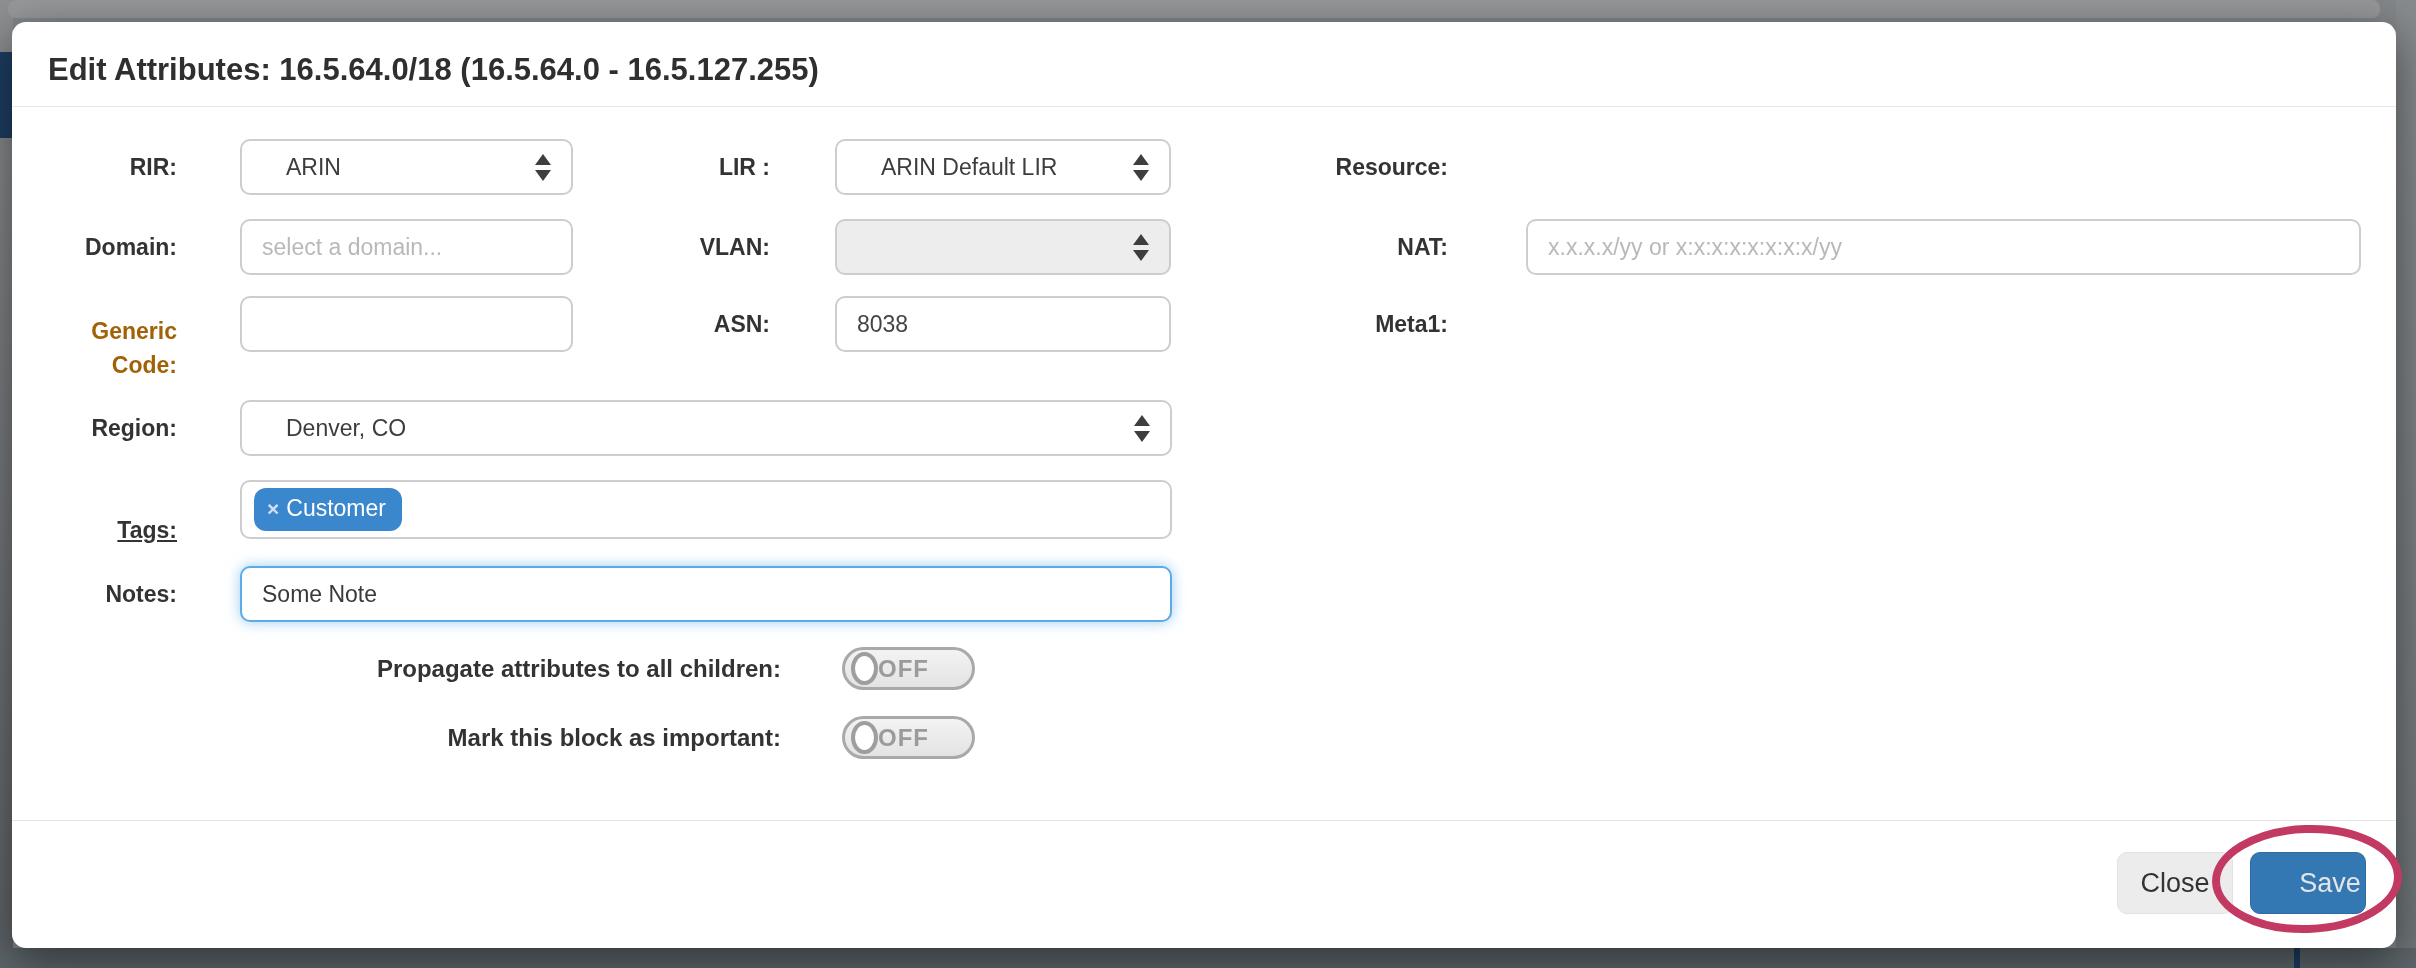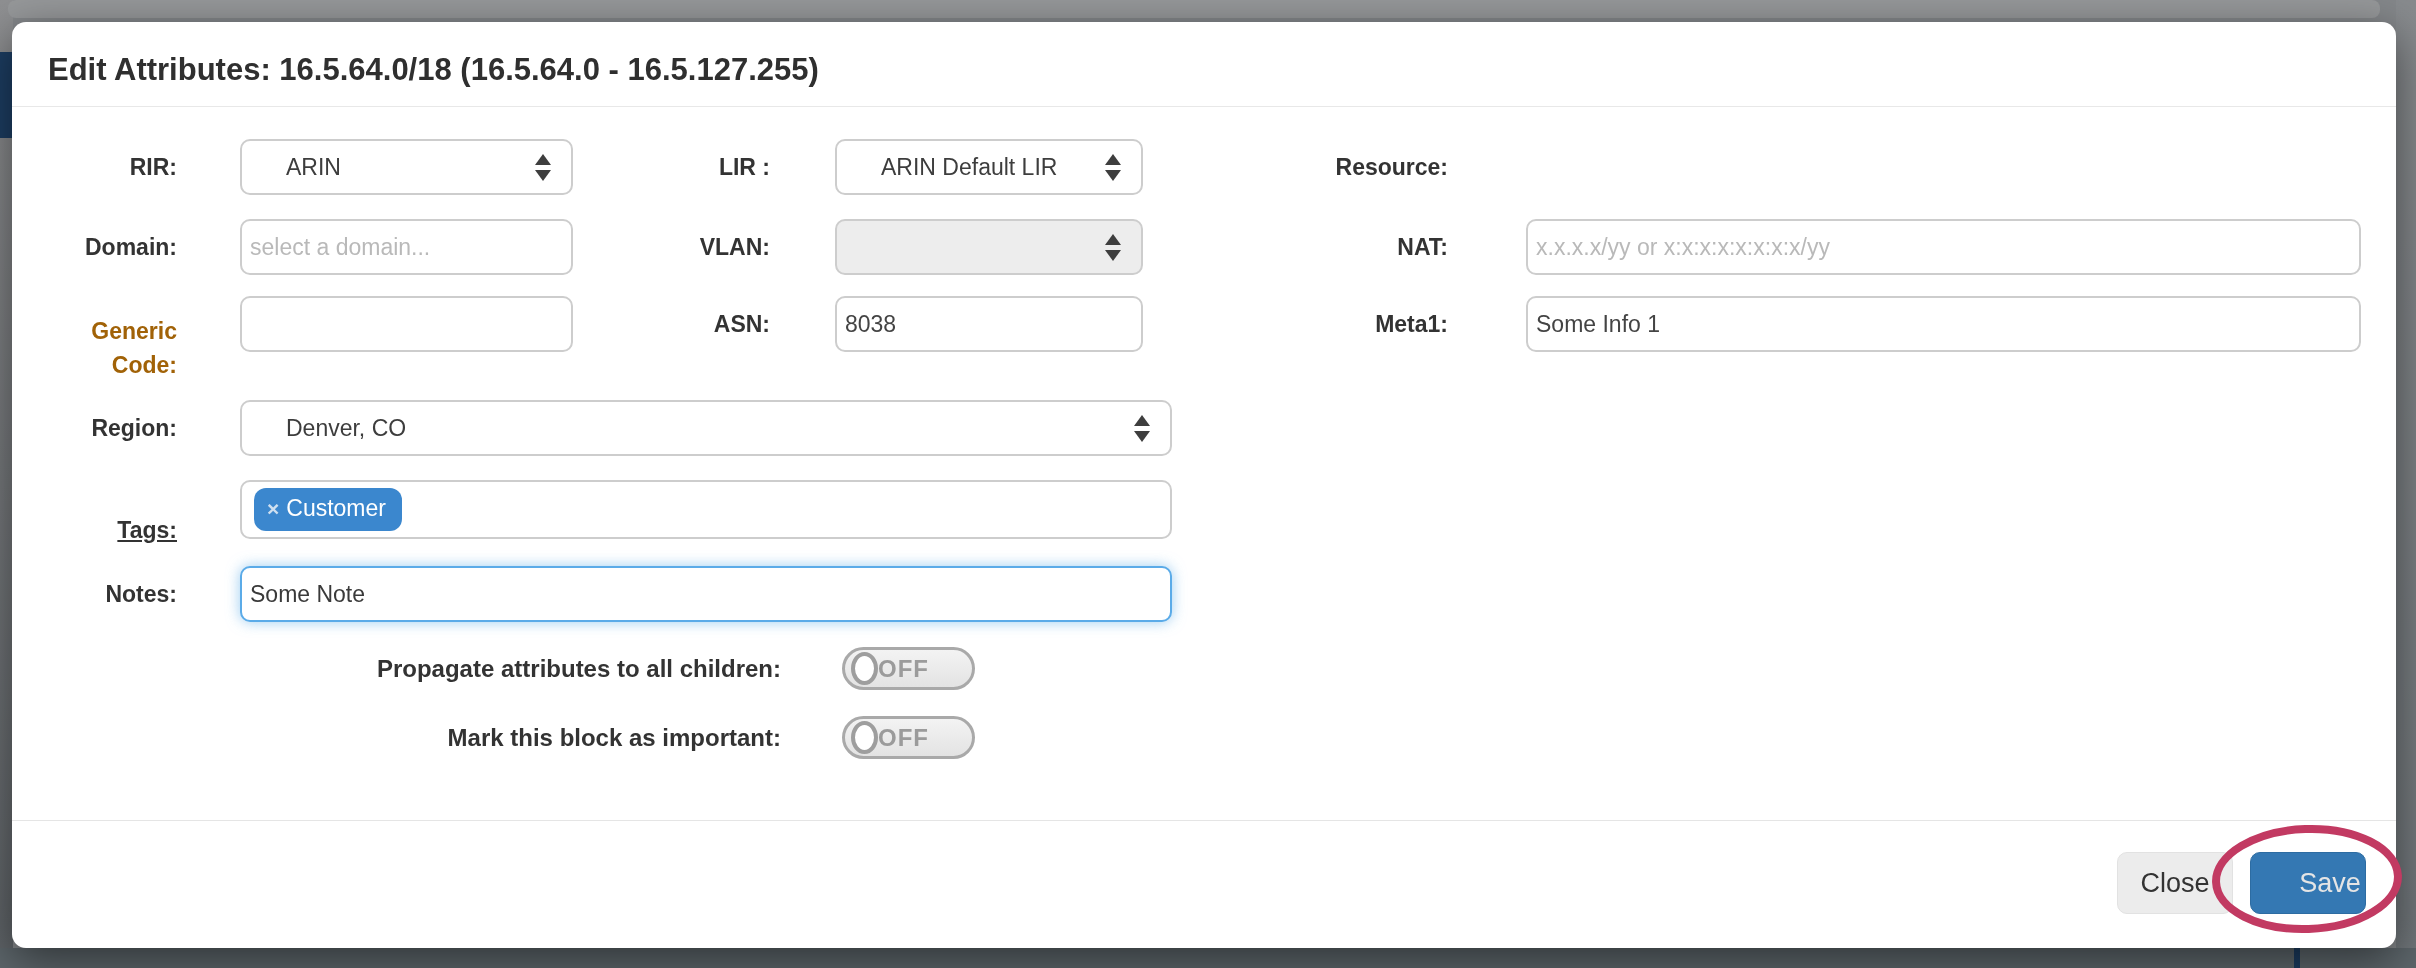--- a/index.html
+++ b/index.html
@@ -53,27 +53,27 @@
   .sel-text { flex:1; color:#3d3d3d; }
   .caret2 { display:flex; flex-direction:column; align-items:center; }
   .caret2 .t-up { width:0; height:0; border-left:8px solid transparent; border-right:8px solid transparent;
                   border-bottom:11px solid #3e3e3e; margin-bottom:5px; }
   .caret2 .t-dn { width:0; height:0; border-left:8px solid transparent; border-right:8px solid transparent;
                   border-top:11px solid #3e3e3e; }
   .caret1 { width:0; height:0; border-left:11px solid transparent; border-right:11px solid transparent;
             border-top:14px solid #8d8d8d; }
 
   .c1 { left:228px; width:333px; height:56px; }
-  .c2 { left:823px; width:308px; height:56px; }
+  .c2 { left:823px; width:336px; height:56px; }
   .c3 { left:1514px; width:835px; height:56px; }
   .wide { left:228px; width:932px; height:56px; }
 
   .f-vlan { background:#ededed; }
 
-  input.ctl { padding:0 8px; outline:none; }
+  input.ctl { padding:0 20px; outline:none; }
   input.ctl::placeholder { color:#b9b9b9; }
   .f-nat::placeholder { color:#c3c3c3; }
 
   .f-region { top:378px; }
   .f-tags   { top:458px; height:59px; display:flex; align-items:center; padding:0 12px; }
   .f-notes  { top:544px; border-color:#5babe8; box-shadow:0 0 14px rgba(90,171,232,.6); color:#3a3a3a; }
 
   .tag { display:inline-flex; align-items:center; background:#3b87ce; color:#fff;
          border-radius:12px; padding:7px 16px 9px 13px; font-size:23px; cursor:default; }
   .tag-x { color:#cfe0f0; font-weight:bold; font-size:21px; margin-right:7px; cursor:pointer; }
@@ -147,21 +147,20 @@
   <div class="ctl sel c2 y-r2 f-vlan">
     <span class="sel-text"></span>
     <span class="caret2">
         <i class="t-up"></i>
         <i class="t-dn"></i>
       </span>
   </div>
   <input class="ctl c2 y-r3" value="8038" style="">
 
   <input class="ctl c3 y-r2 f-nat" placeholder="x.x.x.x/yy or x:x:x:x:x:x:x:x/yy" style="">
-  <input class="ctl c3 y-r3" value="Some Info 1" style="">
 
   <div class="ctl sel wide f-region">
     <span class="sel-text">Denver, CO</span>
     <span class="caret2">
         <i class="t-up"></i>
         <i class="t-dn"></i>
       </span>
   </div>
 
   <div class="ctl wide f-tags">

